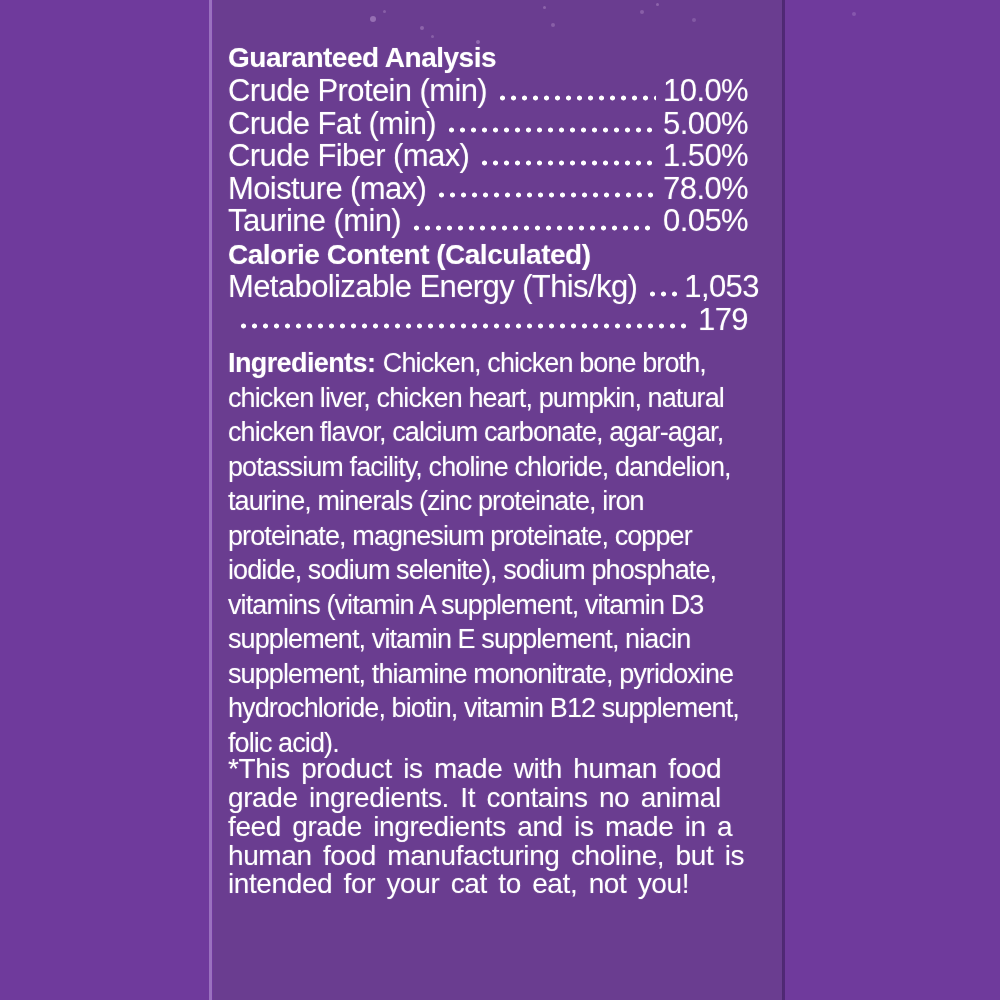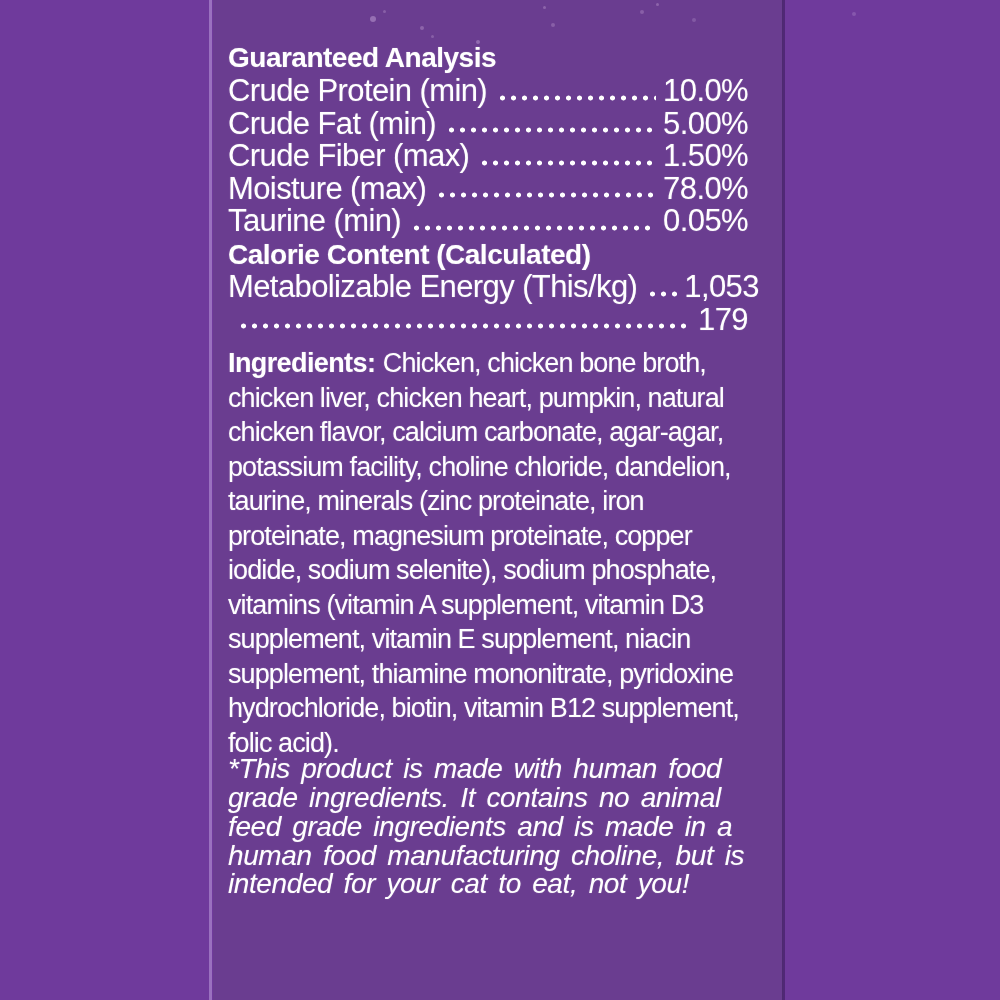--- a/index.html
+++ b/index.html
@@ -42,21 +42,21 @@
   }
 
   .ing{margin-top:10px;}
   .ing-line{
     font-size:27px;line-height:34.5px;height:34.5px;
     letter-spacing:-.9px;white-space:nowrap;
   }
   .ing-line b{letter-spacing:-.6px;margin-top:33px;}
   .ing-first-rest{margin-left:.28em;}
 
-  .disc{margin-top:-5px;font-style:italic;}
+  .disc{margin-top:-5px;}
   .disc-line{
     font-size:28px;line-height:28.8px;height:28.8px;
     letter-spacing:-.4px;word-spacing:4px;white-space:nowrap;
   }
 </style>
 </head>
 <body>
 
 <div class="stage">
 

